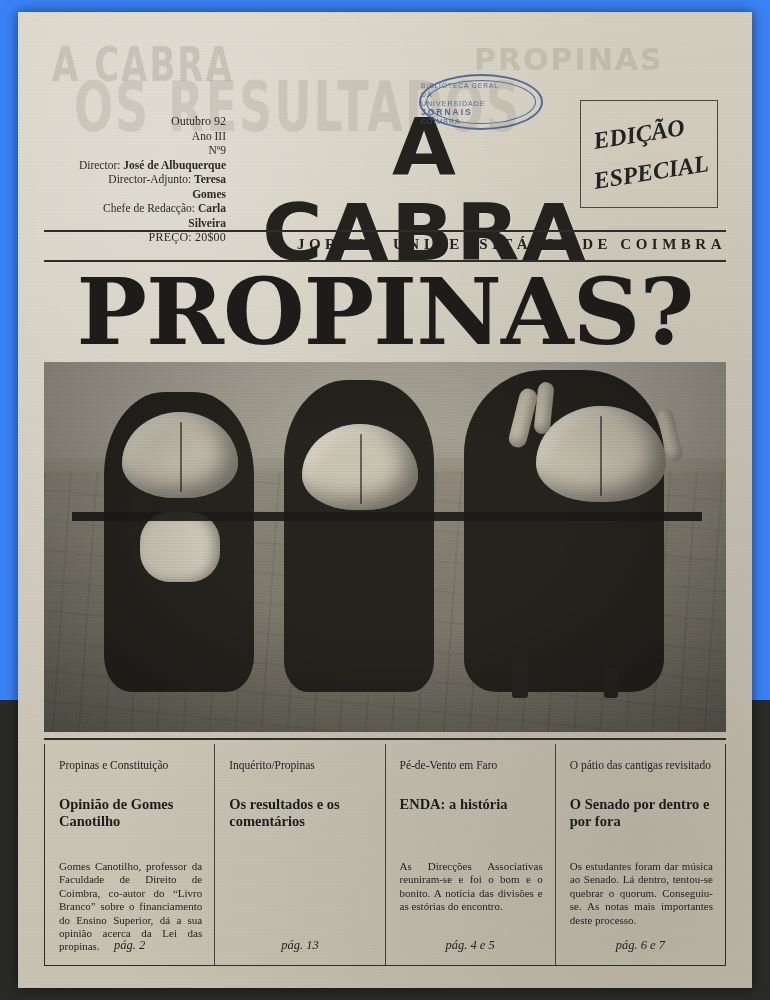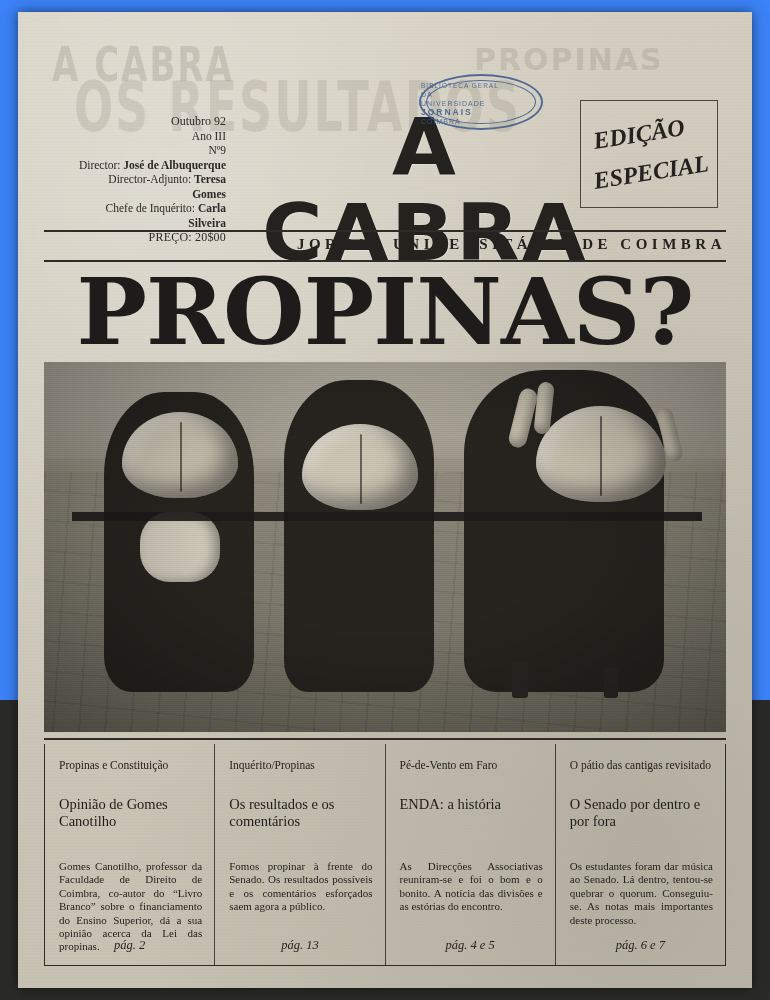--- a/index.html
+++ b/index.html
@@ -322,21 +322,21 @@
   .col:last-child { border-right: none; }
   .col .kick {
     font-family: "Liberation Serif", serif;
     font-size: 11.5px;
     color: #23221f;
     line-height: 14px;
     min-height: 30px;
   }
   .col .ttl {
     font-family: "Liberation Serif", serif;
-    font-weight: normal;
+    font-weight: bold;
     font-size: 14.5px;
     line-height: 17px;
     color: #1d1c1a;
     margin-top: 8px;
     min-height: 38px;
   }
   .col .body {
     font-family: "Liberation Serif", serif;
     font-size: 11px;
     line-height: 13.4px;
@@ -374,21 +374,21 @@
           <div>Nº9</div>
           <div>
             <span>Director:</span>
             <b>José de Albuquerque</b>
           </div>
           <div>
             <span>Director-Adjunto:</span>
             <b>Teresa Gomes</b>
           </div>
           <div>
-            <span>Chefe de Inquérito:</span>
+            <span>Chefe de Redacção:</span>
             <b>Carla Silveira</b>
           </div>
           <div class="price">PREÇO: 20$00</div>
         </div>
 
         <div class="logo">A CABRA</div>
 
         <div class="stamp">
           <div class="inner-ring"></div>
           <span class="s1">BIBLIOTECA GERAL</span>
@@ -448,21 +448,20 @@
           <div class="col">
             <div class="kick">Propinas e Constituição</div>
             <div class="ttl">Opinião de Gomes Canotilho</div>
             <div class="body">Gomes Canotilho, professor da Faculdade de Direito de Coimbra, co-autor do “Livro Branco” sobre o financiamento do Ensino Superior, dá a sua opinião acerca da Lei das propinas.</div>
             <div class="pag">pág. 2</div>
           </div>
 
           <div class="col">
             <div class="kick">Inquérito/Propinas</div>
             <div class="ttl">Os resultados e os comentários</div>
-            <div class="body">Fomos propinar à frente do Senado. Os resultados possíveis e os comentários esforçados saem agora a público.</div>
             <div class="pag">pág. 13</div>
           </div>
 
           <div class="col">
             <div class="kick">Pé-de-Vento em Faro</div>
             <div class="ttl">ENDA: a história</div>
             <div class="body">As Direcções Associativas reuniram-se e foi o bom e o bonito. A notícia das divisões e as estórias do encontro.</div>
             <div class="pag">pág. 4 e 5</div>
           </div>
 

